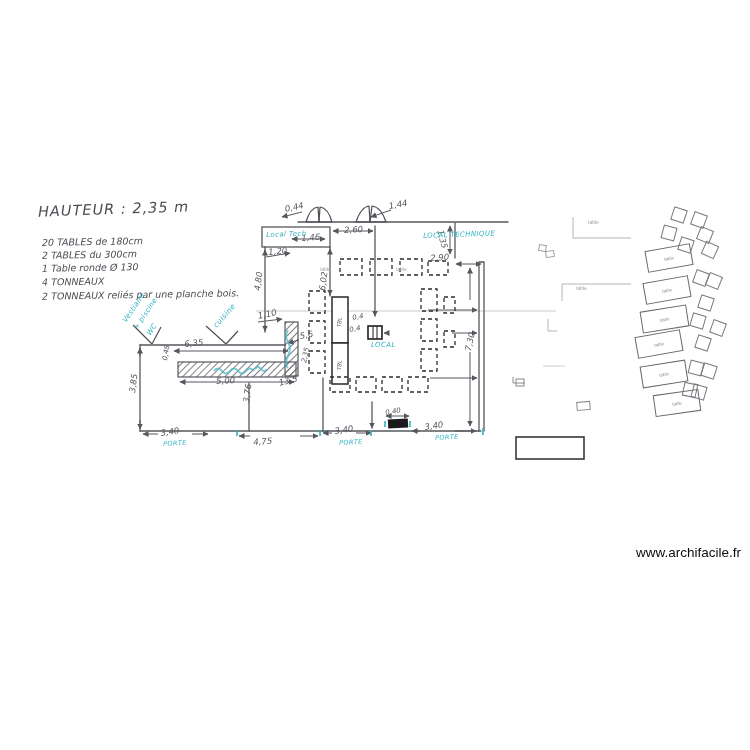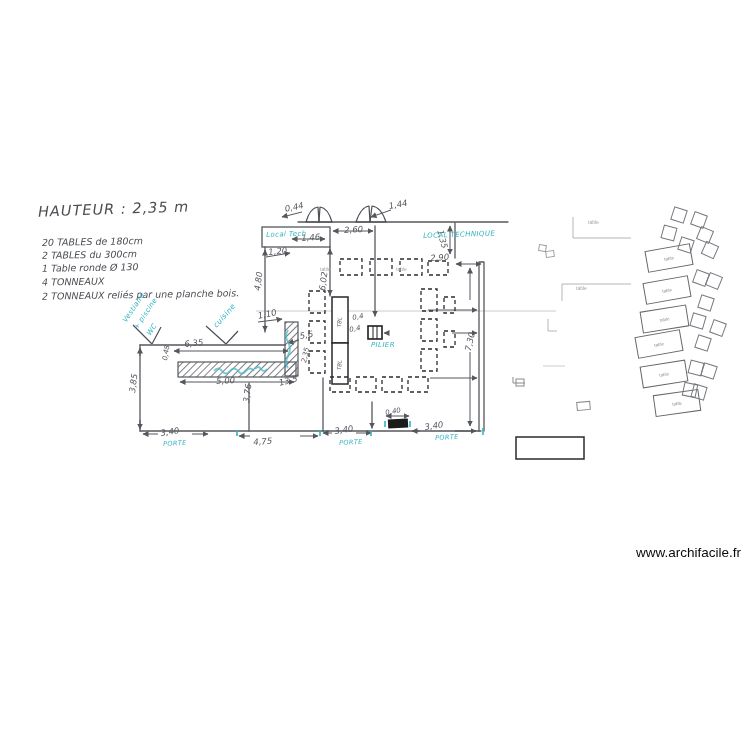--- a/index.html
+++ b/index.html
@@ -199,21 +199,21 @@
       <div class="lbl pencil" style="left: 128px; top: 392px; transform: rotate(-82deg);">3,85</div>
       <div class="lbl pencil" style="left: 160px; top: 429px; transform: rotate(-8deg);">3,40</div>
       <div class="lbl pencil" style="left: 253px; top: 438px; transform: rotate(-4deg);">4,75</div>
       <div class="lbl pencil" style="left: 334px; top: 427px; transform: rotate(-8deg);">3,40</div>
       <div class="lbl pencil" style="left: 385px; top: 410px; font-size: 7px; transform: rotate(-10deg);">0,40</div>
       <div class="lbl pencil" style="left: 424px; top: 423px; transform: rotate(-8deg);">3,40</div>
       <div class="lbl pencil" style="left: 337px; top: 327px; font-size: 5.5px; transform: rotate(-85deg);">TBL</div>
       <div class="lbl pencil" style="left: 337px; top: 370px; font-size: 5.5px; transform: rotate(-85deg);">TBL</div>
       <div class="lbl teal" style="left: 266px; top: 232px; transform: rotate(-2deg);">Local Tech</div>
       <div class="lbl teal" style="left: 423px; top: 233px; transform: rotate(-2deg);">LOCAL TECHNIQUE</div>
-      <div class="lbl teal" style="left: 371px; top: 342px;">PILIER</div>
+      <div class="lbl teal" style="left: 371px; top: 342px;">LOCAL</div>
       <div class="lbl teal" style="left: 122px; top: 320px; transform: rotate(-56deg);">Vestiaire</div>
       <div class="lbl teal" style="left: 133px; top: 327px; transform: rotate(-56deg);">+ piscine</div>
       <div class="lbl teal" style="left: 146px; top: 333px; transform: rotate(-56deg);">WC</div>
       <div class="lbl teal" style="left: 212px; top: 324px; font-size: 7.5px; transform: rotate(-48deg);">cuisine</div>
       <div class="lbl teal" style="left: 163px; top: 441px; font-size: 6.5px; transform: rotate(-3deg);">PORTE</div>
       <div class="lbl teal" style="left: 339px; top: 440px; font-size: 6.5px; transform: rotate(-3deg);">PORTE</div>
       <div class="lbl teal" style="left: 435px; top: 435px; font-size: 6.5px; transform: rotate(-3deg);">PORTE</div>
       <div class="lbl faint" style="left: 320px; top: 267px;">table</div>
       <div class="lbl faint" style="left: 396px; top: 267px;">table</div>
       <div class="lbl faint" style="left: 588px; top: 220px;">table</div>

